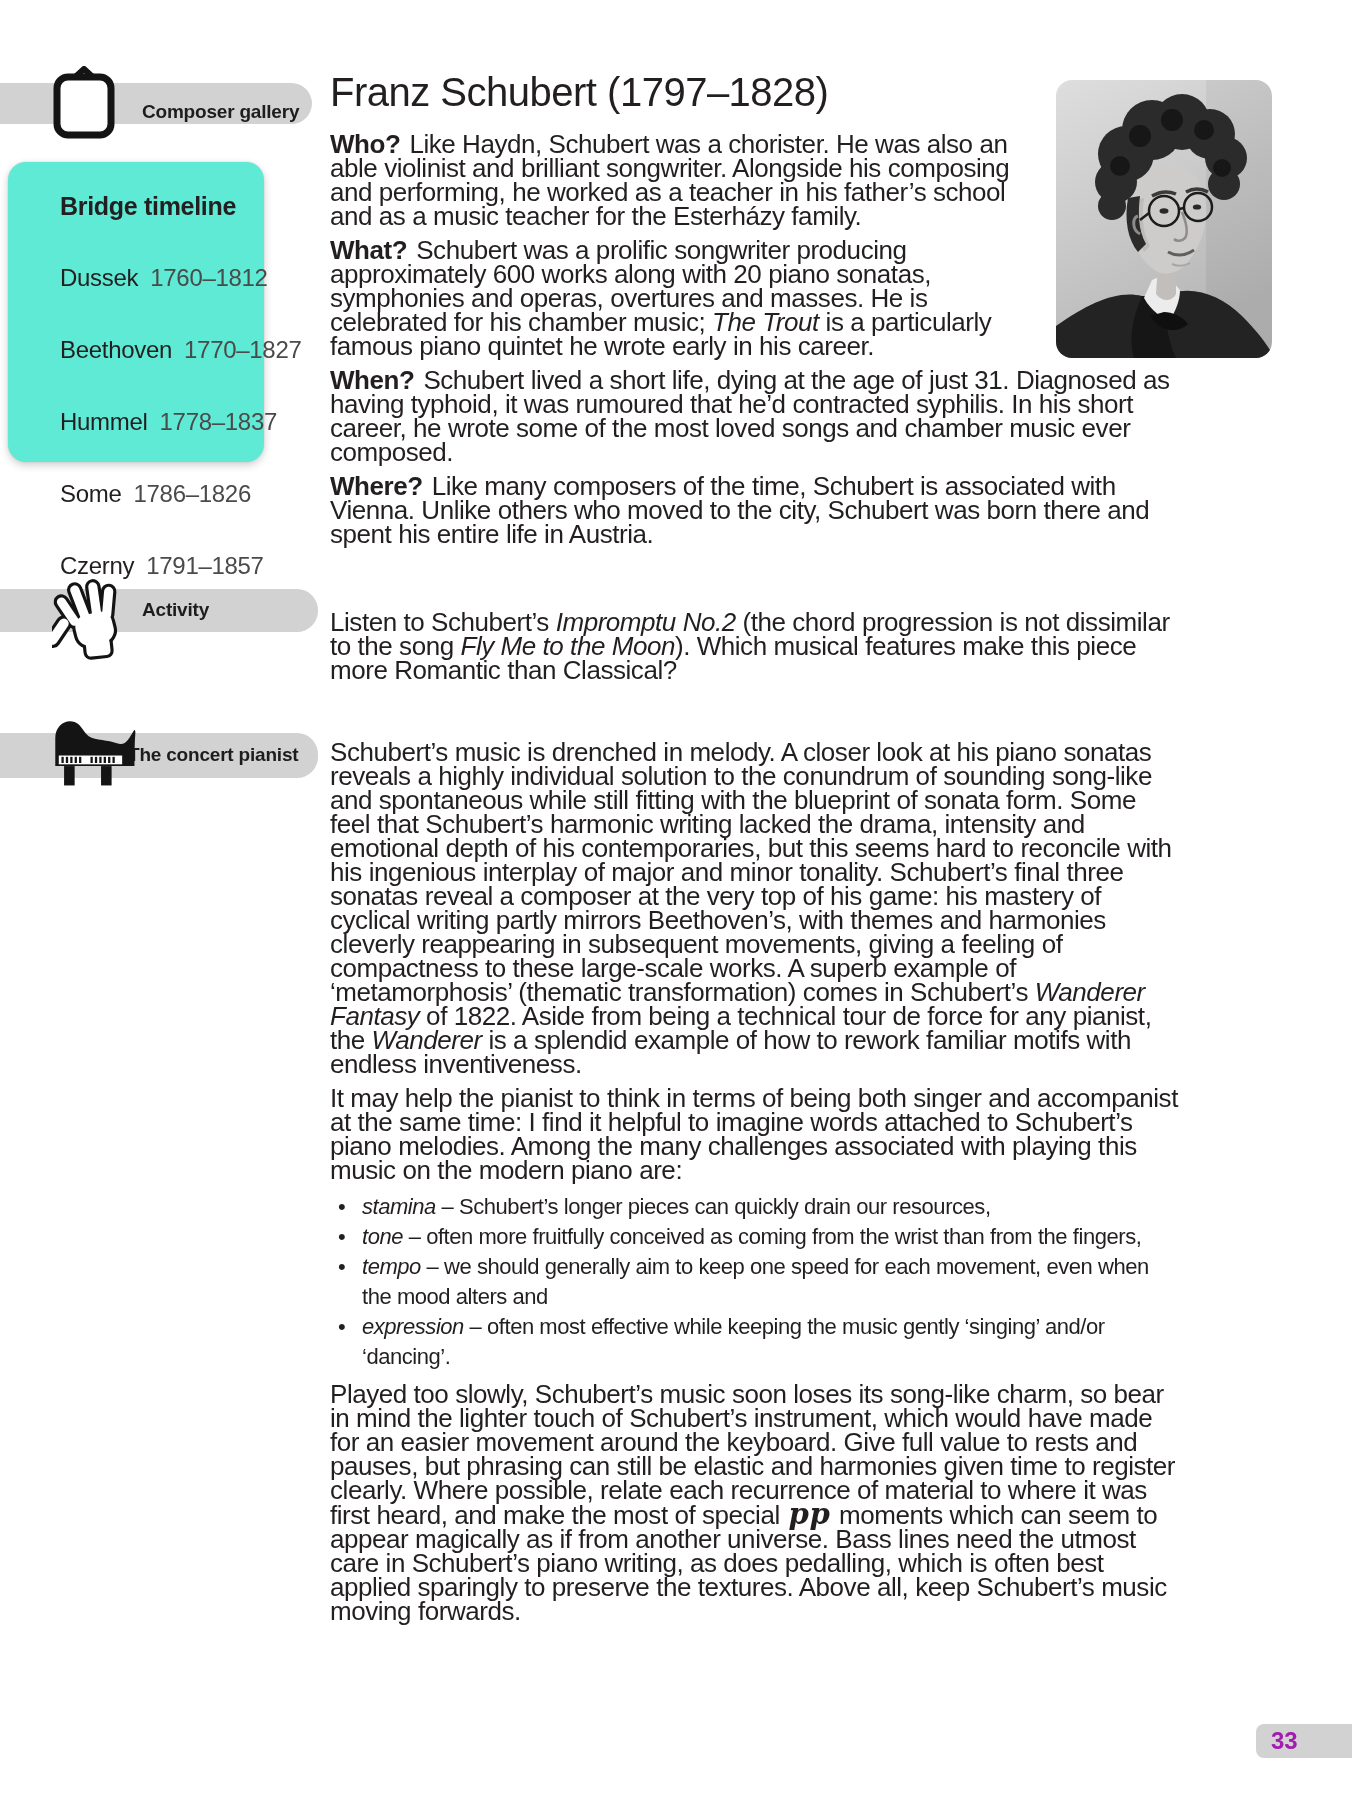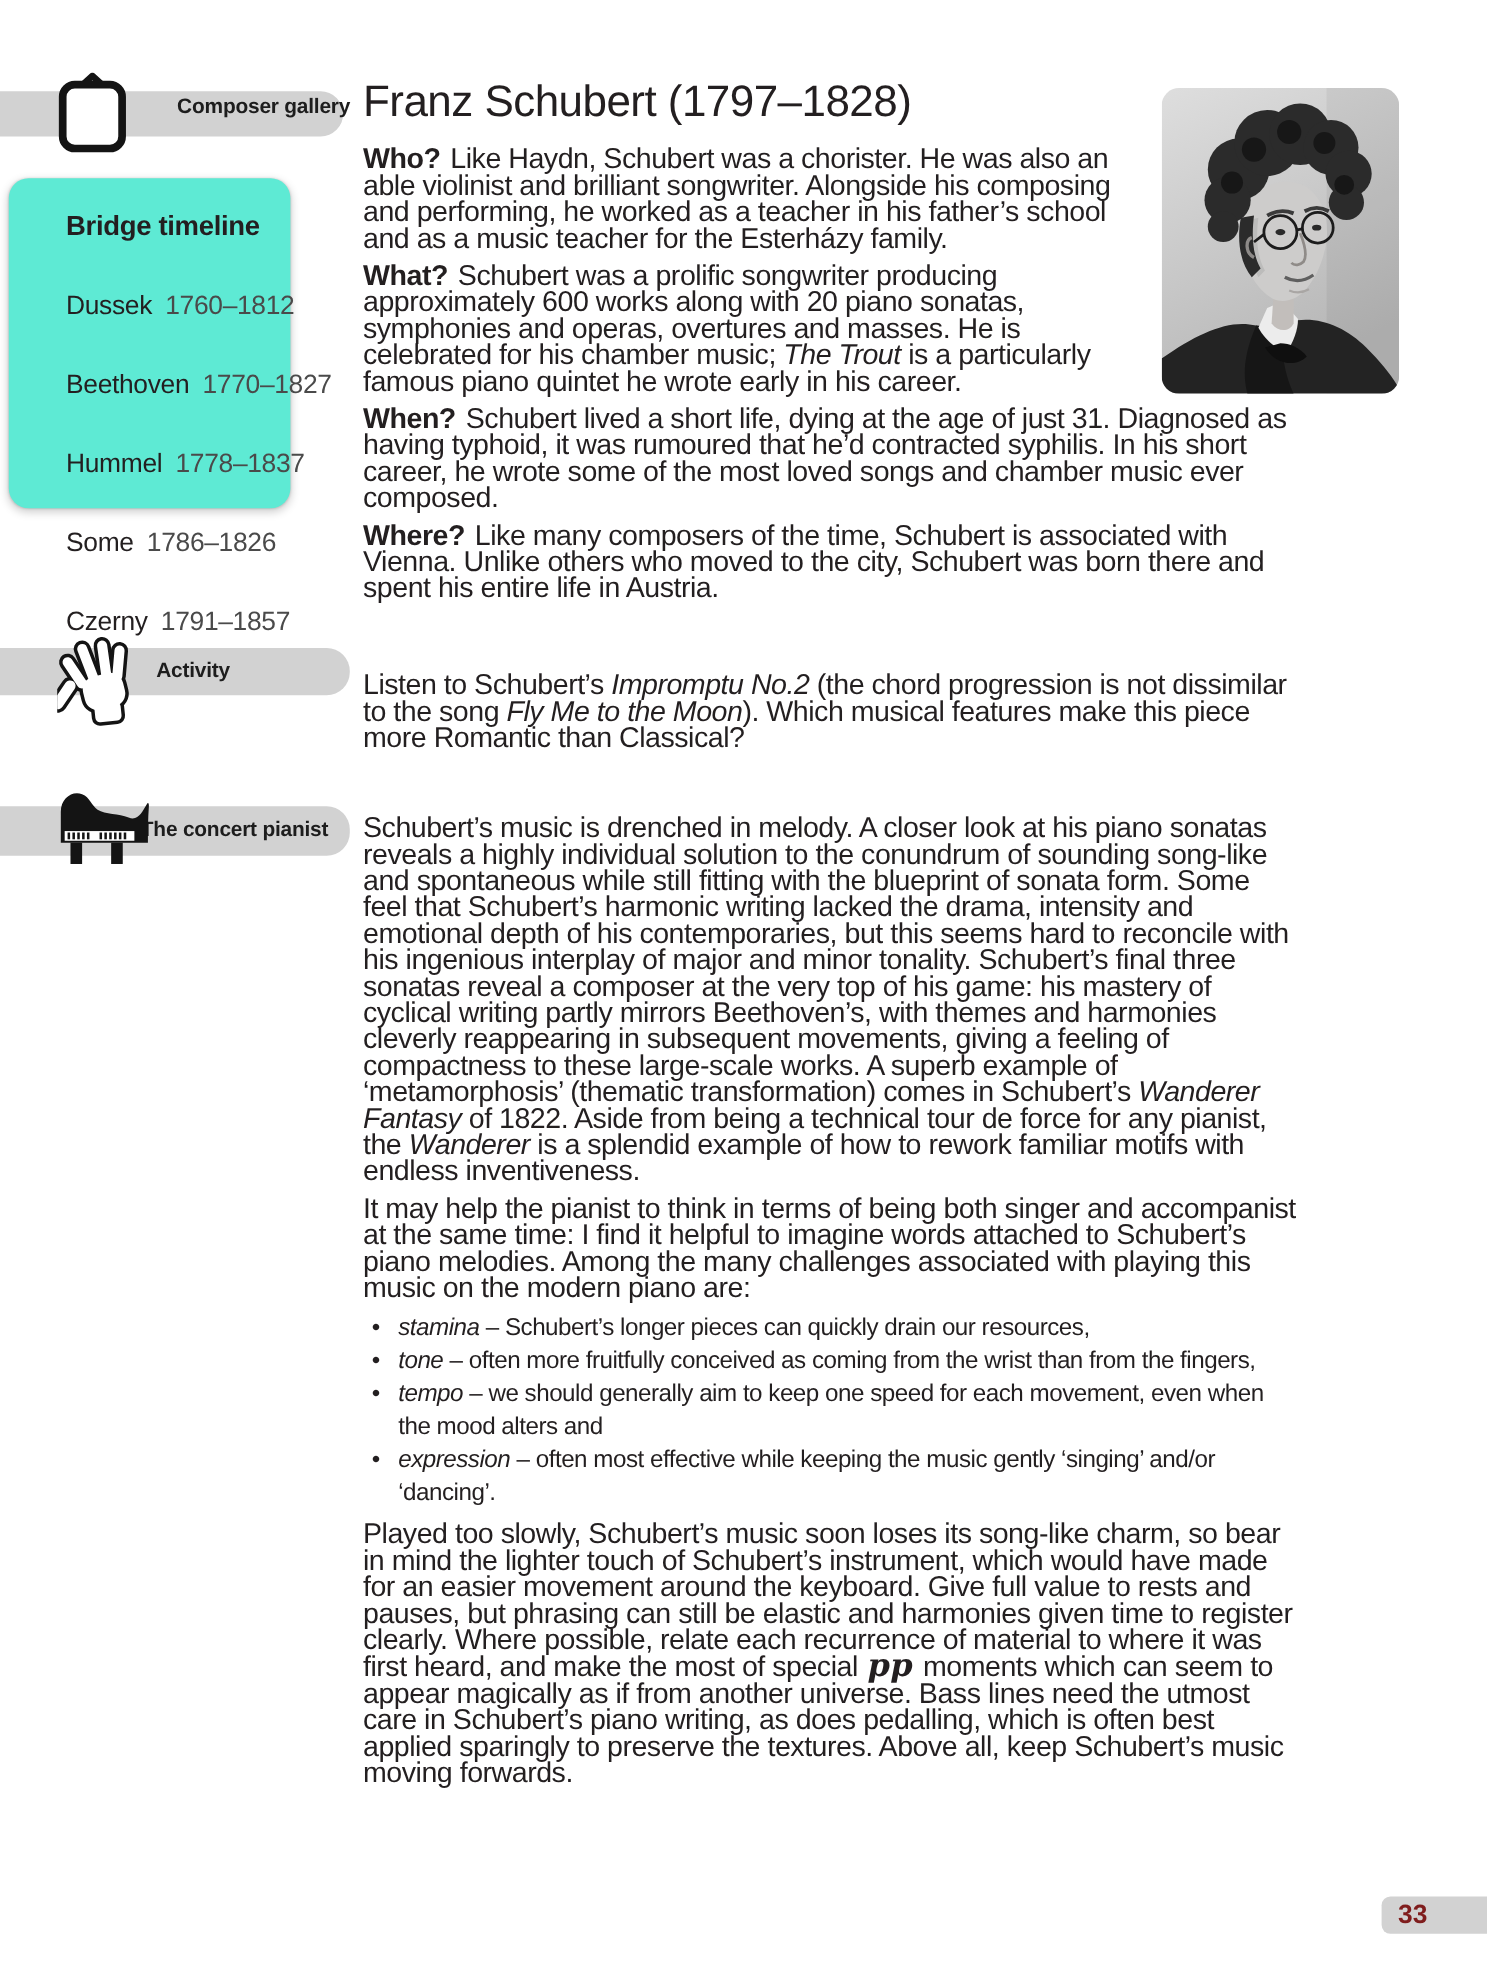--- a/index.html
+++ b/index.html
@@ -19,21 +19,21 @@
   }
   .badge-bar .badge-label{
     position:absolute;
     font-weight:bold;
     font-size:19px;
     letter-spacing:-0.2px;
     color:#1d1d1d;
     white-space:nowrap;
   }
   .bar-composer{top:83px;height:41px;width:312px;}
-  .bar-composer .badge-label{left:142px;top:4px;margin-left:19px;}
+  .bar-composer .badge-label{left:142px;top:18px;}
   .bar-activity{top:589px;height:43px;width:318px;}
   .bar-activity .badge-label{left:142px;top:10px;}
   .bar-pianist{top:733px;height:45px;width:318px;}
   .bar-pianist .badge-label{left:128px;top:11px;}
   .rail-icon{position:absolute;}
   .icon-frame{left:52px;top:66px;width:64px;height:74px;}
   .icon-hand{left:52px;top:575px;width:78px;height:88px;}
   .icon-piano{left:50px;top:710px;width:88px;height:84px;}
 
   
@@ -91,21 +91,21 @@
 
   
   .pageno-badge{
     position:absolute;left:1256px;top:1724px;
     width:96px;height:34px;
     background:#d2d2d2;
     border-radius:8px 0 0 8px;
   }
   .pageno-badge .pageno{
     font-weight:bold;font-size:24px;line-height:34px;
-    padding-left:15px;color:#7f1d1d;
+    padding-left:15px;color:#a21caf;
   }
   
   .ho{fill:#141414;stroke:#141414;stroke-width:9;stroke-linejoin:round;}
   .hf{fill:#ffffff;}
 </style>
 </head>
 <body>
 
 <div class="page">
 

